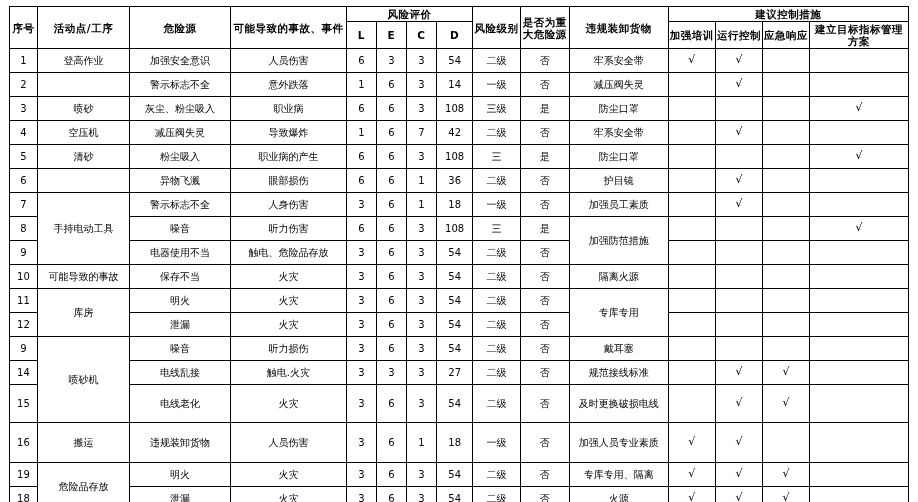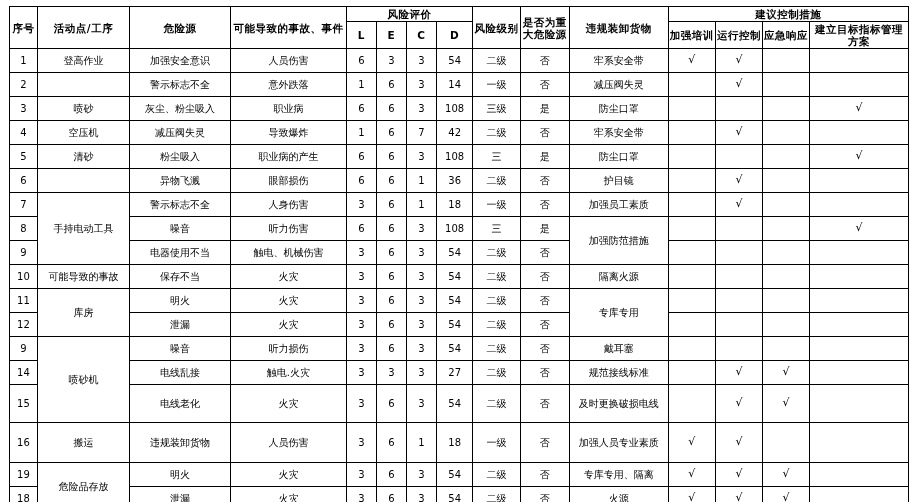--- a/index.html
+++ b/index.html
@@ -238,21 +238,21 @@
           <td class="body-cell">是</td>
           <td class="body-cell" rowspan="2">加强防范措施</td>
           <td class="body-cell check"></td>
           <td class="body-cell check"></td>
           <td class="body-cell check"></td>
           <td class="body-cell check">√</td>
         </tr>
         <tr>
           <td class="body-cell">9</td>
           <td class="body-cell">电器使用不当</td>
-          <td class="body-cell">触电、机械伤害</td>
+          <td class="body-cell">触电、危险品存放</td>
           <td class="body-cell">3</td>
           <td class="body-cell">6</td>
           <td class="body-cell">3</td>
           <td class="body-cell">54</td>
           <td class="body-cell">二级</td>
           <td class="body-cell">否</td>
           <td class="body-cell check"></td>
           <td class="body-cell check"></td>
           <td class="body-cell check"></td>
           <td class="body-cell check"></td>

